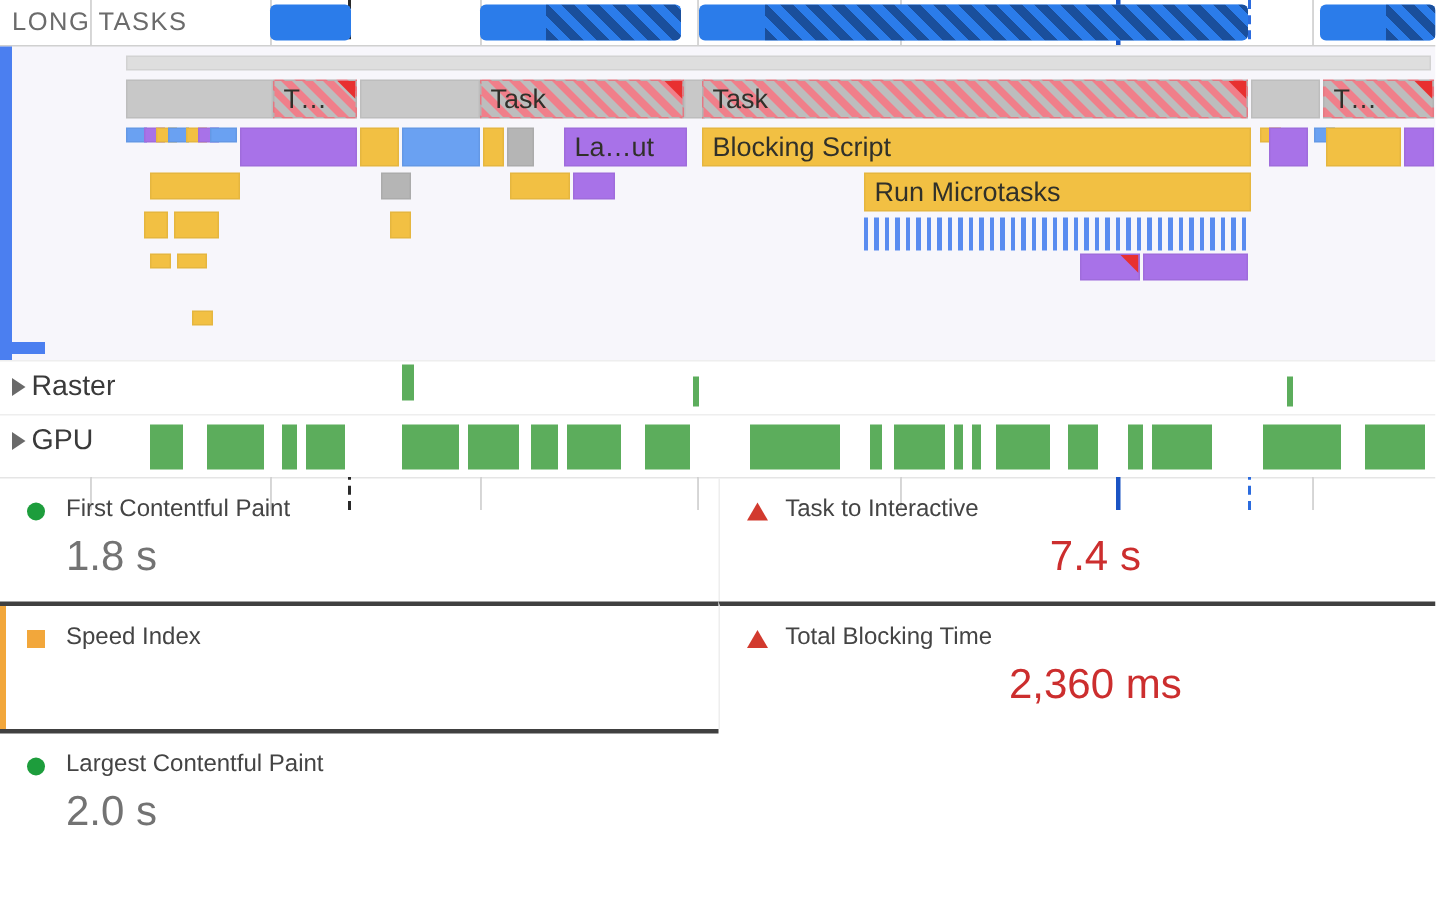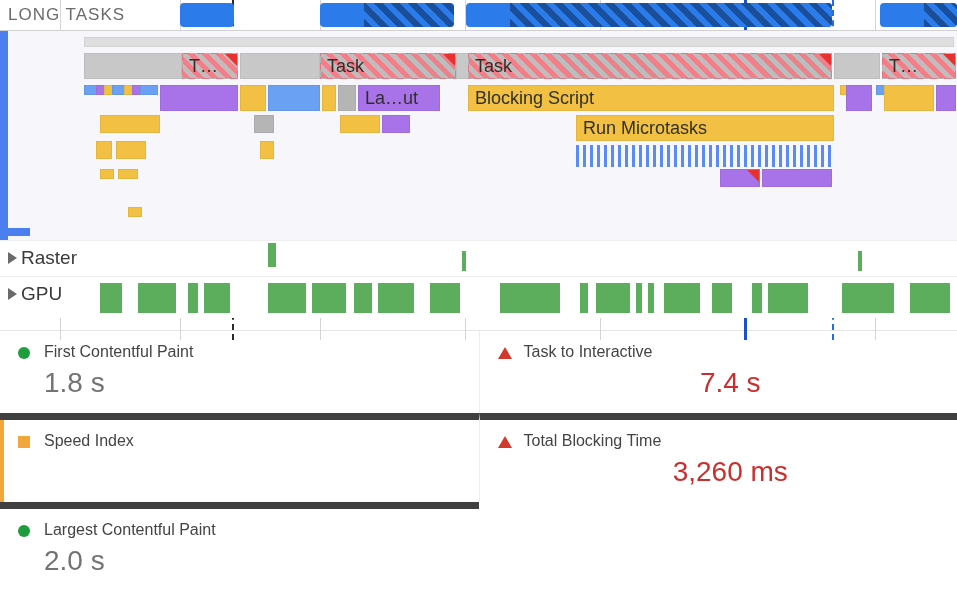--- a/index.html
+++ b/index.html
@@ -112,25 +112,24 @@
   .gbar {
     position:absolute;
     background:#5cad5c;
   }
 
   
   .metrics {
     display:grid;
     grid-template-columns: 1fr 1fr;
     border-top:1px solid #e5e5e5;
-    margin-top:12px;
   }
   .metric {
     padding: 12px 20px 14px 44px;
-    border-top:7px solid #404040;
+    border-top:3px solid #404040;
     border-left:1px solid #eee;
     position:relative;
   }
   .metric:first-child, .metric:nth-child(2) { border-top: none; }
   .metric:nth-child(odd) { border-left:none; }
   .metric-orange-stripe::before {
     content:""; position:absolute; left:0; top:0; bottom:0; width:4px;
     background:#f2a73b;
   }
   .m-icon { position:absolute; left:18px; top:16px; }
@@ -209,21 +208,21 @@
   <div class="fbar blue thin" style="top:54px;left:112px;width:10px"></div>
   <div class="fbar yellow thin" style="top:54px;left:124px;width:6px"></div>
   <div class="fbar purple thin" style="top:54px;left:132px;width:6px"></div>
   <div class="fbar blue thin" style="top:54px;left:140px;width:18px"></div>
 
   <div class="fbar purple" style="top:54px;left:160px;width:78px"></div>
   <div class="fbar yellow" style="top:54px;left:240px;width:26px"></div>
   <div class="fbar blue" style="top:54px;left:268px;width:52px"></div>
   <div class="fbar yellow" style="top:54px;left:322px;width:14px"></div>
   <div class="fbar grey" style="top:54px;left:338px;width:18px"></div>
-  <div class="fbar purple" style="top:54px;left:358px;width:82px">
+  <div class="fbar purple" style="top:54px;left:376px;width:82px">
     <span>La…ut</span>
   </div>
   <div class="fbar yellow" style="top:54px;left:468px;width:366px">
     <span>Blocking Script</span>
   </div>
   <div class="fbar yellow thin" style="top:54px;left:840px;width:4px"></div>
   <div class="fbar purple" style="top:54px;left:846px;width:26px"></div>
   <div class="fbar blue thin" style="top:54px;left:876px;width:6px"></div>
   <div class="fbar yellow" style="top:54px;left:884px;width:50px"></div>
   <div class="fbar purple" style="top:54px;left:936px;width:20px"></div>
@@ -310,21 +309,21 @@
   </div>
 
   <div class="metric metric-orange-stripe">
     <span class="m-icon m-square-orange"></span>
     <div class="m-name">Speed Index</div>
   </div>
 
   <div class="metric">
     <span class="m-icon m-tri-red"></span>
     <div class="m-name">Total Blocking Time</div>
-    <div class="m-value v-red">3,260 ms</div>
+    <div class="m-value v-red">2,360 ms</div>
   </div>
 
   <div class="metric">
     <span class="m-icon m-circle-green"></span>
     <div class="m-name">Largest Contentful Paint</div>
     <div class="m-value v-green">2.0 s</div>
   </div>
 
 
 </div>

